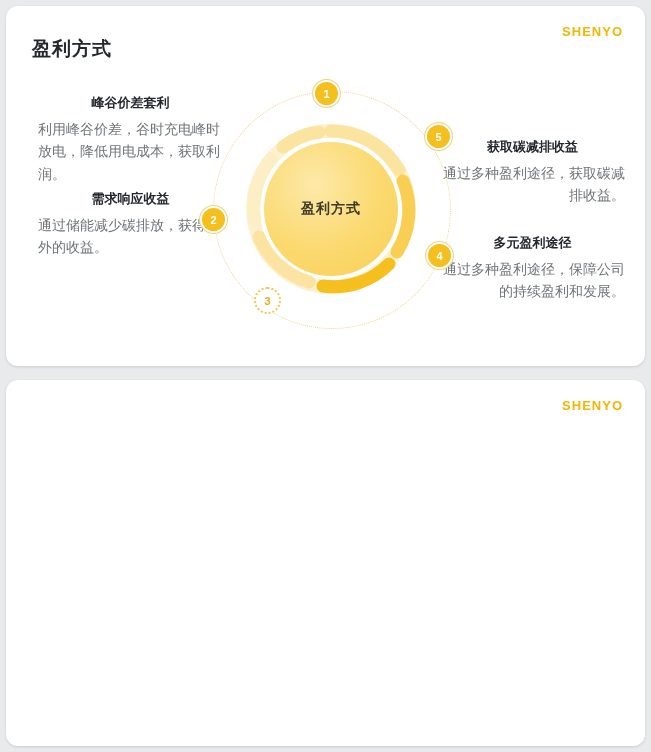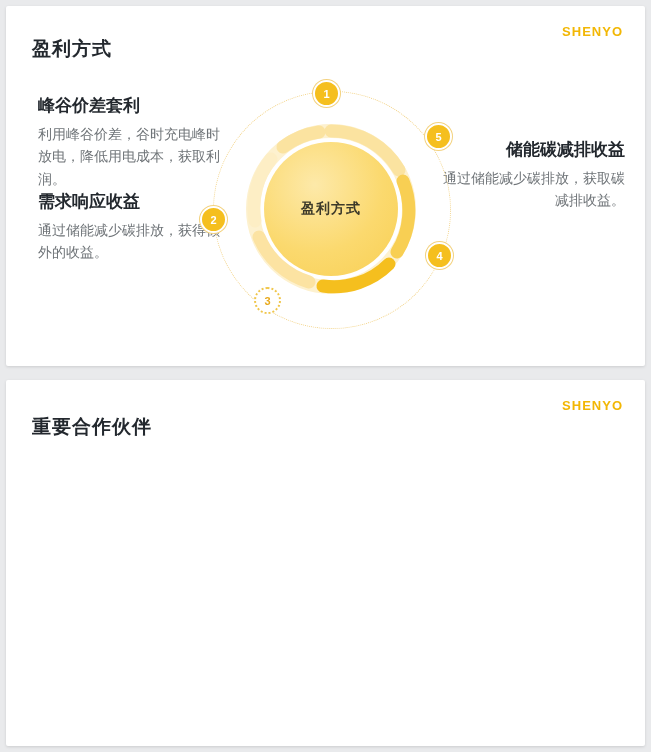--- a/index.html
+++ b/index.html
@@ -9,21 +9,21 @@
     font-family: "Liberation Sans", sans-serif;
   }
   body {
     width: 651px;
     height: 752px;
     overflow: hidden;
   }
   .slide {
     position: relative;
     background: #ffffff;
-    border-radius: 2px;
+    border-radius: 12px;
     box-shadow: 0 1px 3px rgba(0,0,0,0.12);
     margin: 0 6px;
     overflow: hidden;
   }
   #slide-1 { height: 360px; margin-top: 6px; }
   #slide-2 { height: 366px; margin-top: 14px; }
 
   .brand {
     position: absolute;
     top: 18px;
@@ -113,24 +113,25 @@
   .n4 { left: 230px; top: 158px; }
   .n3 { left: 58px; top: 203px; }
   .n2 { left: 4px;  top: 122px; }
 
   
   .item {
     position: absolute;
     width: 185px;
   }
   .item-title {
-    font-size: 17px;
+    font-size: 13px;
     font-weight: bold;
     color: #23282e;
     margin-bottom: 6px;
+    text-align: center;
   }
   .item-desc {
     font-size: 14px;
     line-height: 1.6;
     color: #6f7478;
   }
   .item.right { text-align: right; }
   .i-left-1 { left: 32px; top: 88px; }
   .i-left-2 { left: 32px; top: 184px; }
   .i-left-3 { left: 32px; top: 270px; }
@@ -150,22 +151,26 @@
     <div class="item-desc">利用峰谷价差，谷时充电峰时放电，降低用电成本，获取利润。</div>
   </div>
   <div class="item i-left-2">
     <div class="item-title">需求响应收益</div>
     <div class="item-desc">通过储能减少碳排放，获得额外的收益。</div>
   </div>
   <div class="item i-left-3">
   </div>
 
   <div class="item right i-right-1">
-    <div class="item-title">储能碳减排收益</div>
-    <div class="item-desc">通过储能减少碳排放，获取碳减排收益。</div>
+    <div class="item-title">获取碳减排收益</div>
+    <div class="item-desc">通过多种盈利途径，获取碳减排收益。</div>
+  </div>
+  <div class="item right i-right-2">
+    <div class="item-title">多元盈利途径</div>
+    <div class="item-desc">通过多种盈利途径，保障公司的持续盈利和发展。</div>
   </div>
 
   <div class="diagram">
     <div class="ring-outer-dotted"></div>
 
     <div class="ring-arcs">
       <svg width="200" height="200" viewBox="0 0 200 200">
 
         <circle cx="100" cy="100" r="78" fill="none" stroke="#fdf1cf" stroke-width="14"></circle>
 
@@ -188,15 +193,14 @@
     <div class="node n5">5</div>
     <div class="node n4">4</div>
     <div class="node hollow n3">3</div>
     <div class="node n2">2</div>
   </div>
 </div>
 
 <div class="slide" id="slide-2">
 
   <div class="brand">SHENYO</div>
-  <div class="slide-title" style="top:34px;">重要合作伙伴</div>
 
 </div>
 
 </body></html>

